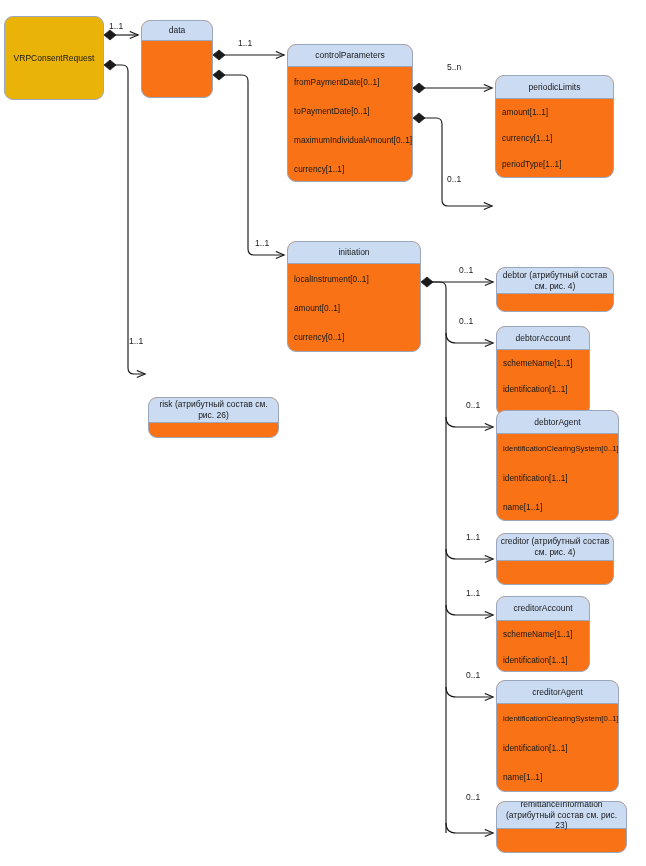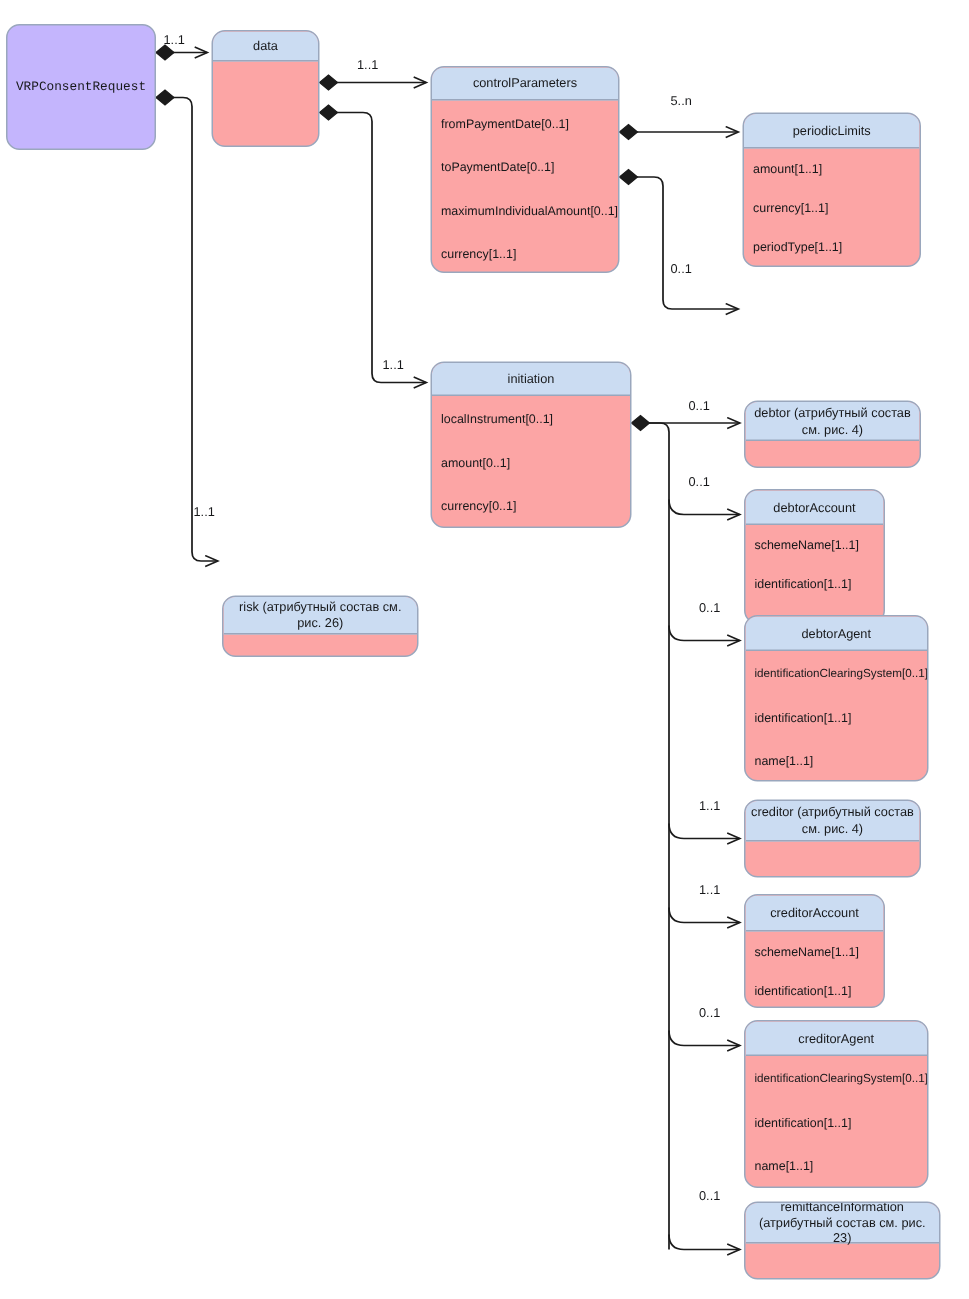--- a/index.html
+++ b/index.html
@@ -3,22 +3,22 @@
 <meta charset="utf-8">
 <style>
   html,body{margin:0;padding:0;background:#ffffff;}
   body{width:646px;height:866px;position:relative;overflow:hidden;
        font-family:"Liberation Sans","DejaVu Sans",sans-serif;
        -webkit-font-smoothing:antialiased;}
   #canvas{position:absolute;left:0;top:0;width:646px;height:866px;}
   svg.edges{position:absolute;left:0;top:0;width:646px;height:866px;pointer-events:none;}
 
   .node{position:absolute;box-sizing:border-box;border:1px solid #9aa7bd;
-        border-radius:9px;background:#fca5a5;overflow:hidden;}
-  .node.solid{background:#c4b5fd;font-family:Liberation Mono, monospace;}
+        border-radius:9px;background:#f97316;overflow:hidden;}
+  .node.solid{background:#eab308;}
   .node .hdr{background:#cbdcf2;border-bottom:1px solid #9aa7bd;
              text-align:center;font-size:8.5px;color:#17181a;
              display:flex;align-items:center;justify-content:center;
              line-height:1.25;padding:2px 3px;box-sizing:border-box;}
   .node .body{padding:0;box-sizing:border-box;}
   .node .attr{font-size:8.3px;color:#17181a;padding:0 6px;
               display:flex;align-items:center;white-space:nowrap;}
   .node .centered{display:flex;align-items:center;justify-content:center;
                   text-align:center;font-size:8.5px;color:#17181a;
                   height:100%;padding:0 6px;box-sizing:border-box;line-height:1.25;}

